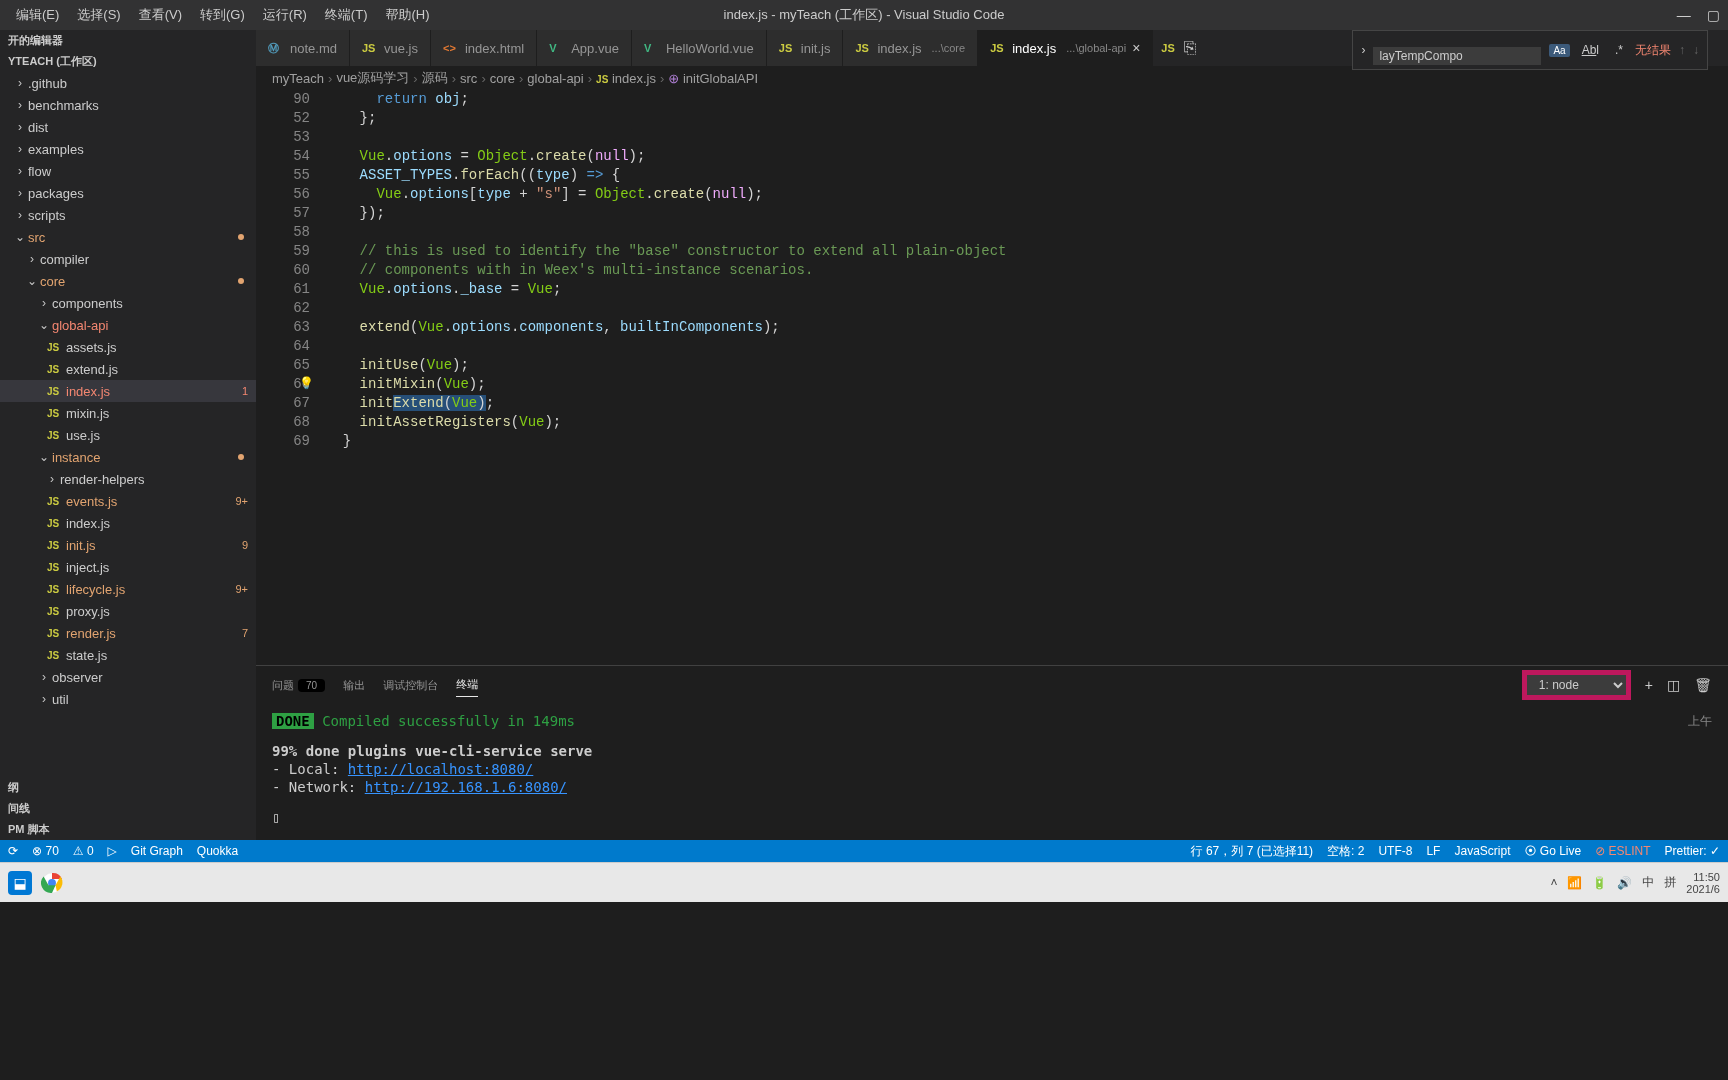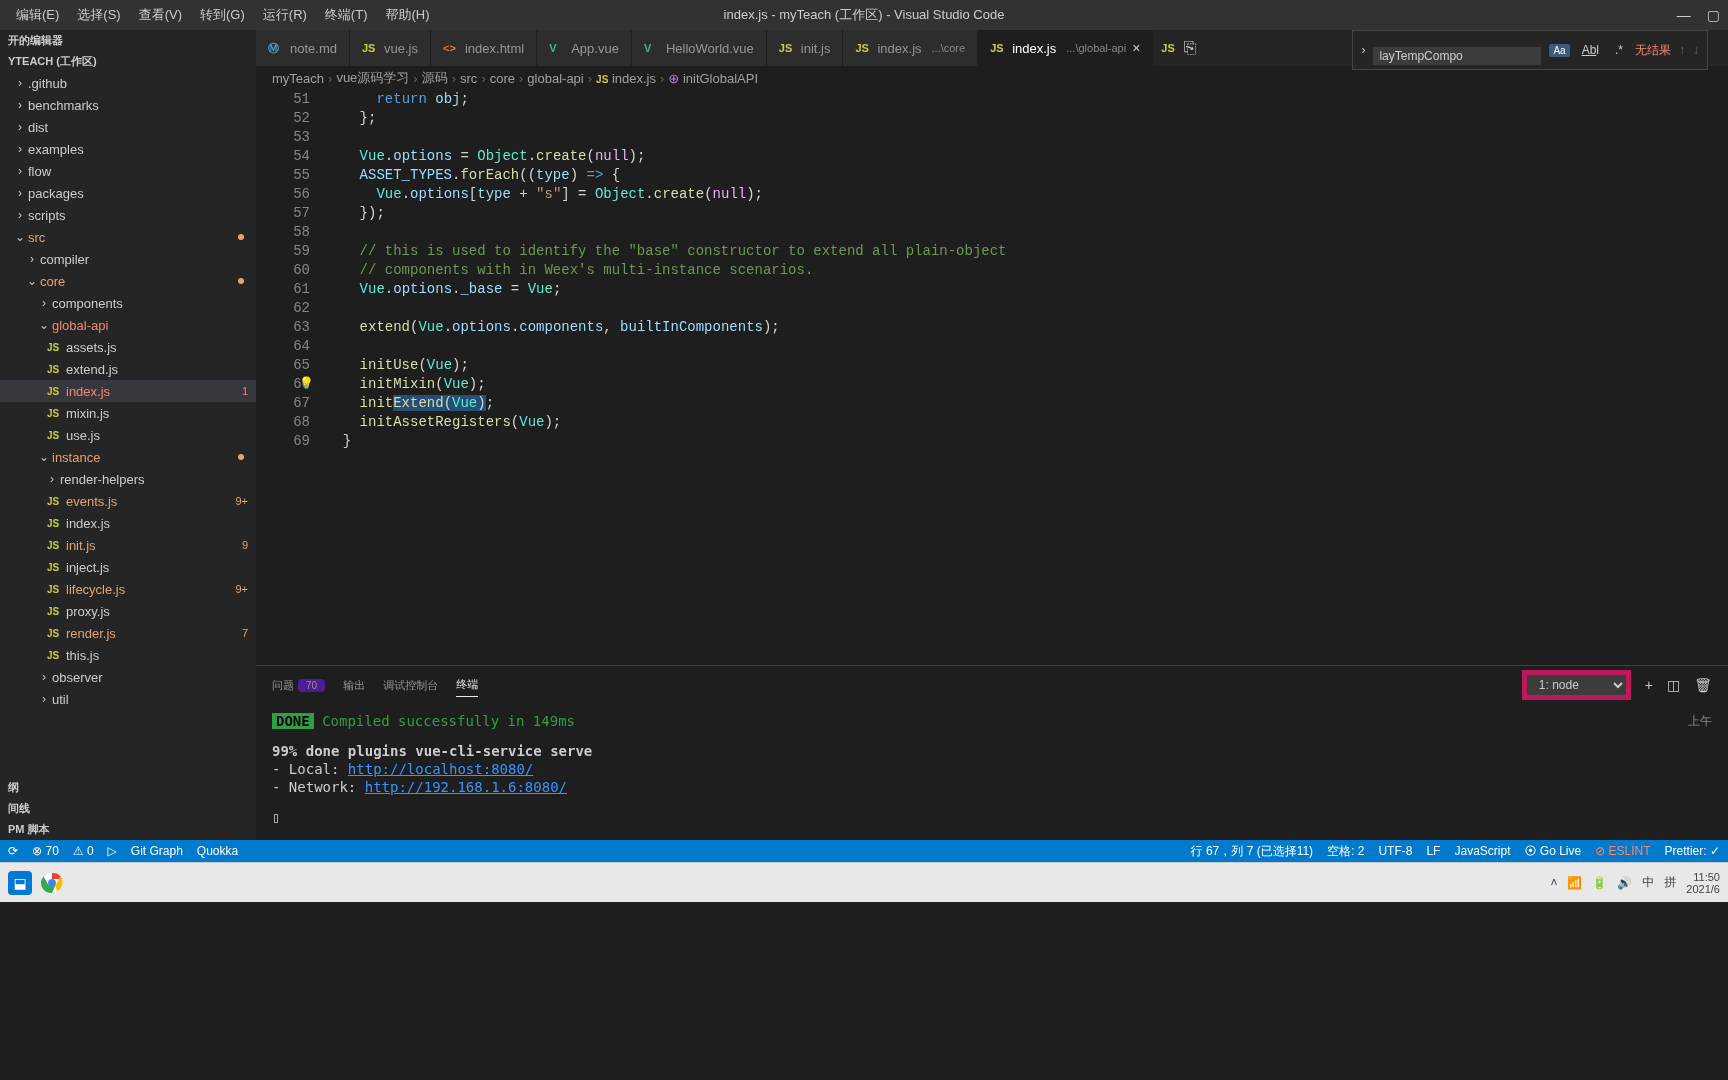--- a/index.html
+++ b/index.html
@@ -44,39 +44,39 @@
 .breadcrumbs { display: flex; align-items: center; padding: 4px 16px; font-size: 13px; color: #a0a0a0; gap: 4px; height: 24px; }
 .breadcrumbs .sep { color: #666; }
 .editor-content { flex: 1; display: flex; font-family: Consolas, "Courier New", monospace; font-size: 14px; line-height: 19px; overflow: hidden; position: relative; }
 .gutter { width: 70px; text-align: right; color: #858585; padding-right: 16px; }
 .gutter .ln { height: 19px; position: relative; }
 .bulb { position: absolute; right: -4px; color: #ffcc00; font-size: 12px; }
 .code { flex: 1; white-space: pre; color: #d4d4d4; }
 .code .line { height: 19px; }
 .tok-kw { color: #569cd6; }
 .tok-var { color: #9cdcfe; }
-.tok-type { color: #5eead4; }
+.tok-type { color: #84cc16; }
 .tok-fn { color: #dcdcaa; }
 .tok-str { color: #ce9178; }
 .tok-const { color: #f0abfc; }
 .tok-comment { color: #6a9955; }
 .tok-prop { color: #9cdcfe; }
 .sel { background: #264f78; }
 .find-widget { position: absolute; top: 0; right: 20px; background: #252526; border: 1px solid #454545; display: flex; align-items: center; padding: 4px 8px; gap: 8px; font-size: 12px; z-index: 10; }
 .find-widget .chevron { color: #cccccc; }
 .find-widget input { background: #3c3c3c; border: none; color: #cccccc; padding: 2px 6px; width: 168px; font-size: 12px; margin-top: 12px; }
 .find-widget .find-opt { background: #3c5a7a; color: #fff; padding: 1px 4px; border-radius: 2px; font-size: 10px; }
 .find-widget .find-opt2 { color: #cccccc; padding: 1px 4px; font-size: 12px; }
 .find-widget .noresult { color: #f48771; }
 .find-widget .nav { color: #666; }
 .panel { height: 175px; background: #1e1e1e; border-top: 1px solid #414141; display: flex; flex-direction: column; }
 .panel-tabs { display: flex; align-items: center; padding: 4px 16px; gap: 18px; font-size: 11px; color: #969696; }
 .panel-tab { padding: 4px 0; cursor: pointer; }
 .panel-tab.active { color: #e7e7e7; border-bottom: 1px solid #e7e7e7; }
-.panel-tab .count { background: #4c1d95; border-radius: 4px; padding: 1px 8px; margin-left: 4px; font-size: 10px; }
+.panel-tab .count { background: #000000; border-radius: 4px; padding: 1px 8px; margin-left: 4px; font-size: 10px; }
 .panel-right { margin-left: auto; display: flex; align-items: center; gap: 14px; font-size: 14px; color: #cccccc; }
 .panel-right select { background: #3c3c3c; color: #cccccc; border: 5px solid #be185d; padding: 2px 30px 2px 8px; font-size: 12px; }
 .terminal { flex: 1; padding: 8px 16px; font-family: "NSimSun", Consolas, monospace; font-size: 14px; line-height: 18px; color: #cccccc; position: relative; }
 .term-done { background: #2ea043; color: #000; padding: 0 4px; font-weight: bold; }
 .term-green { color: #2ea043; }
 .term-link { color: #3794ff; text-decoration: underline; }
 .term-time { position: absolute; right: 16px; top: 8px; color: #888; font-size: 12px; }
 .statusbar { height: 22px; background: #007acc; color: #ffffff; display: flex; align-items: center; font-size: 12px; padding: 0 8px; gap: 14px; }
 .statusbar .sb-item { display: flex; align-items: center; gap: 4px; }
 .statusbar .right { margin-left: auto; display: flex; gap: 14px; align-items: center; }
@@ -219,21 +219,21 @@
           <span class="icon icon-js">JS</span>
           <span class="label">proxy.js</span>
         </div>
       <div class="tree-item indent-3">
           <span class="icon icon-js">JS</span>
           <span class="label orange">render.js</span>
           <span class="badge orange">7</span>
         </div>
       <div class="tree-item indent-3">
           <span class="icon icon-js">JS</span>
-          <span class="label">this.js</span>
+          <span class="label">state.js</span>
         </div>
       <div class="tree-item indent-2">
           <span class="chevron">›</span>
           <span class="label">observer</span>
         </div>
       <div class="tree-item indent-2">
           <span class="chevron">›</span>
           <span class="label">util</span>
         </div>
     </div>
@@ -305,21 +305,21 @@
       <span class="find-opt">Aa</span>
       <span class="find-opt2"><u>Ab</u>l</span>
       <span class="find-opt2">.*</span>
       <span class="noresult">无结果</span>
       <span class="nav">↑</span>
       <span class="nav">↓</span>
     </div>
 
     <div class="editor-content">
       <div class="gutter" id="gutter">
-          <div class="ln">51</div>
+          <div class="ln">90</div>
           <div class="ln">52</div>
           <div class="ln">53</div>
           <div class="ln">54</div>
           <div class="ln">55</div>
           <div class="ln">56</div>
           <div class="ln">57</div>
           <div class="ln">58</div>
           <div class="ln">59</div>
           <div class="ln">60</div>
           <div class="ln">61</div>

